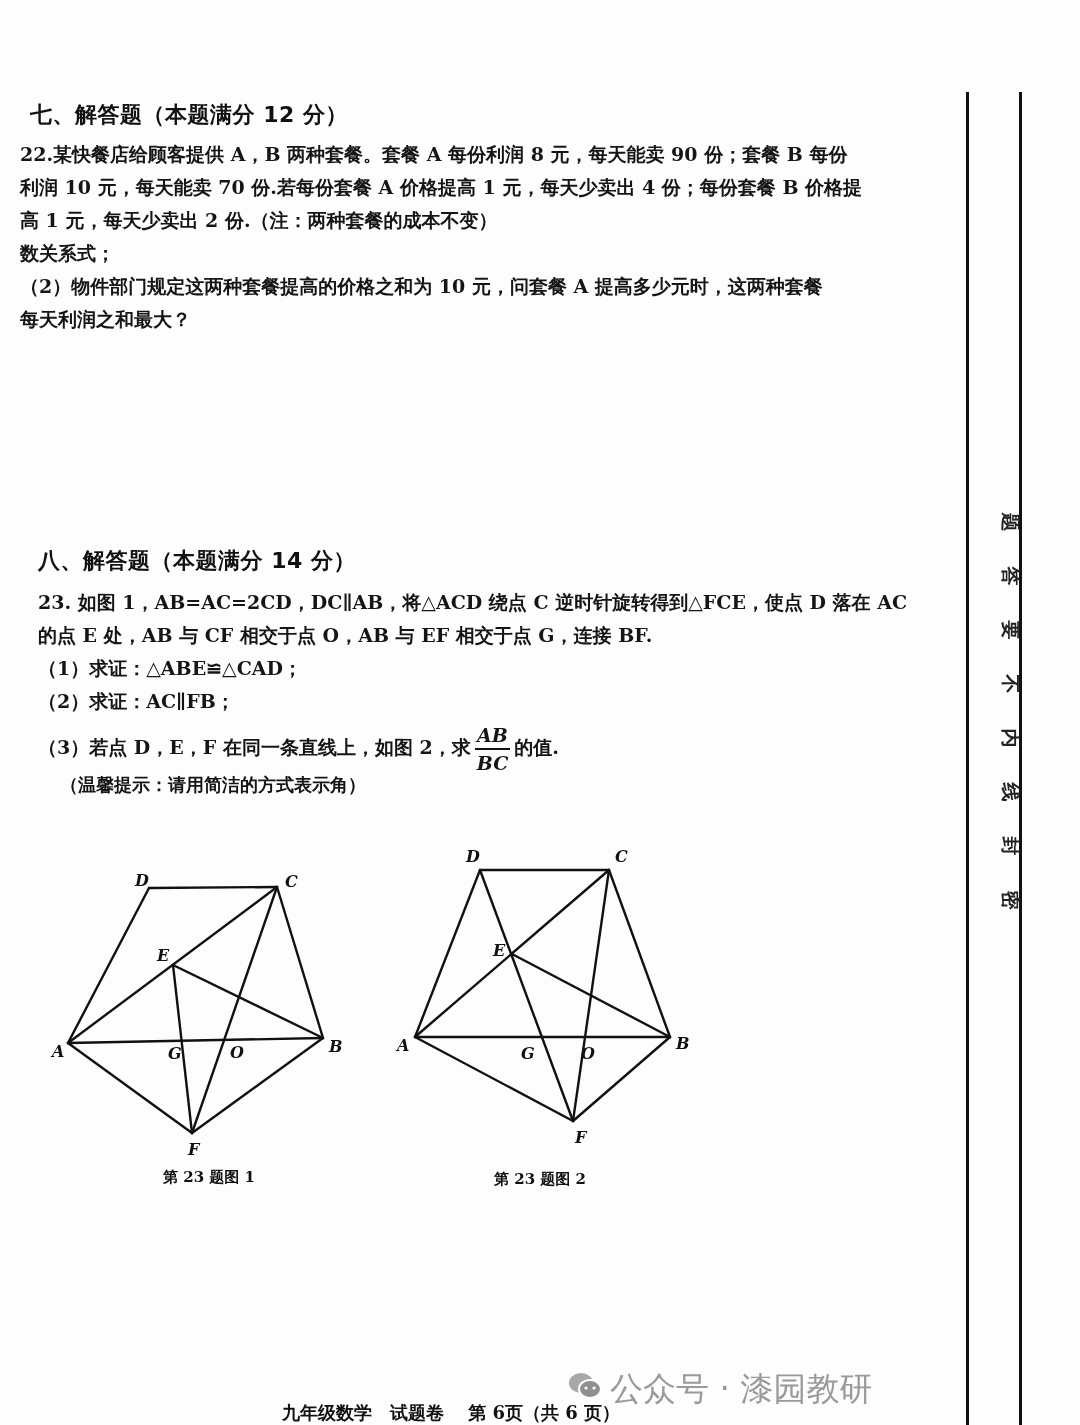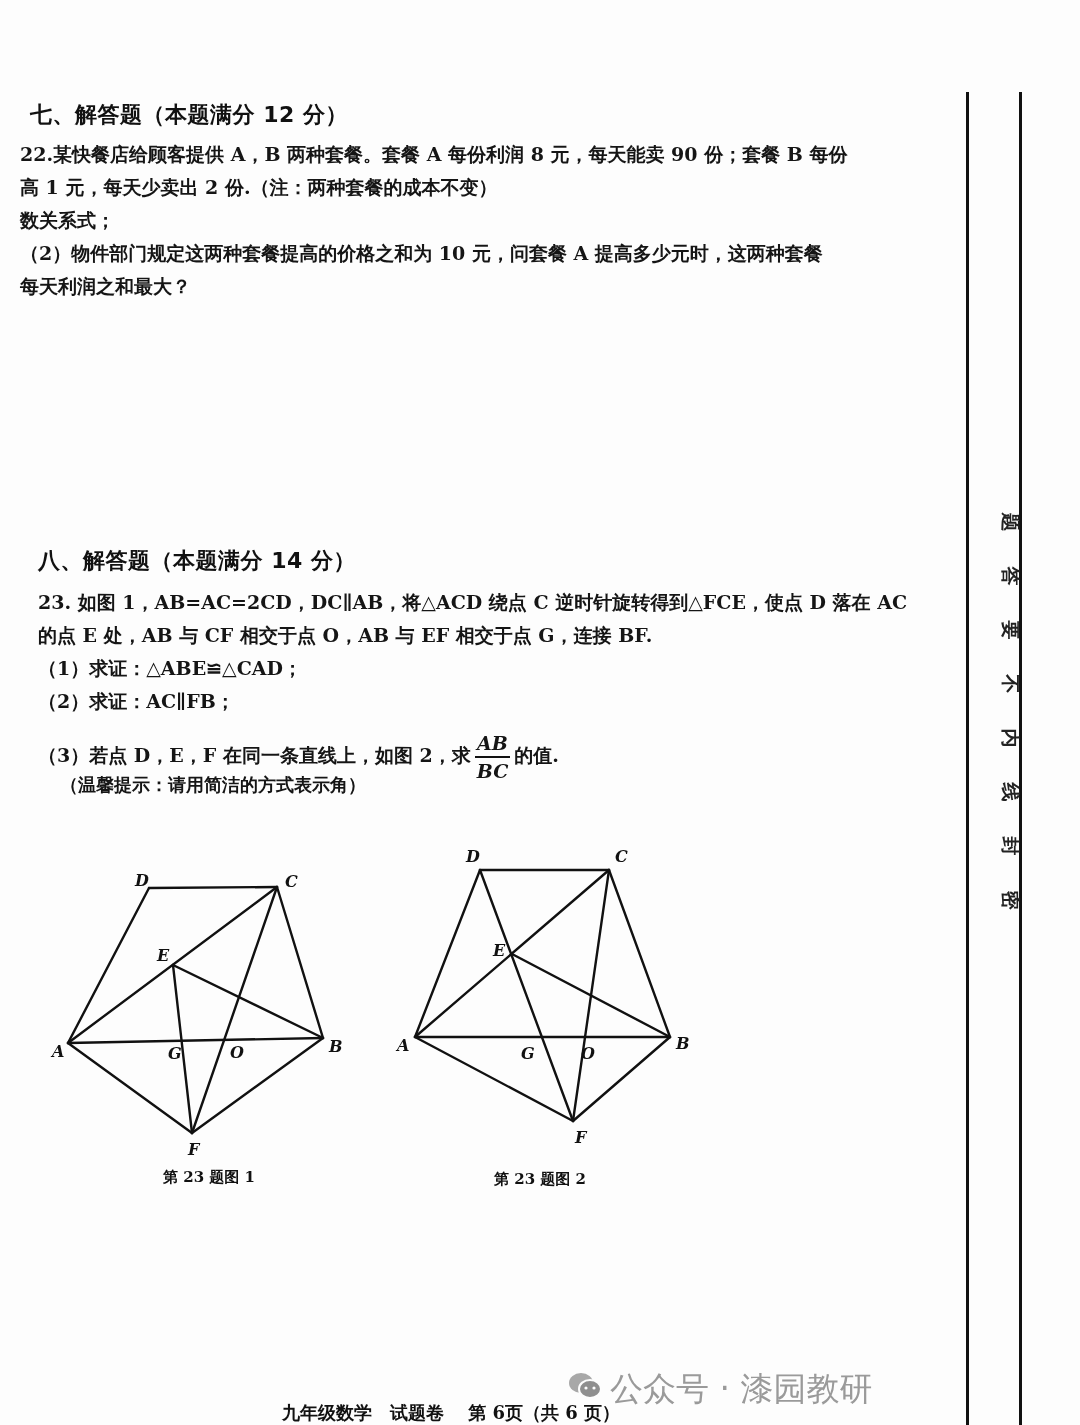--- a/index.html
+++ b/index.html
@@ -12,21 +12,21 @@
   .heading {
     font-family: "DejaVu Sans", "Liberation Sans", sans-serif;
     font-weight: bold; font-size: 22px; letter-spacing: 0.5px; white-space: nowrap;
   }
   .para {
     font-family: "DejaVu Serif", "Liberation Serif", serif;
     font-weight: bold; font-size: 19px; line-height: 33px; color: #151515;
   }
   .line { white-space: nowrap; height: 33px; }
   .it { font-style: italic; }
-  .frac { display: inline-block; vertical-align: middle; text-align: center; margin: 12px 4px; font-style: italic; line-height: 26px; }
+  .frac { display: inline-block; vertical-align: middle; text-align: center; margin: 4px 4px; font-style: italic; line-height: 26px; }
   .frac .num { display: block; border-bottom: 2px solid #111; padding: 0 2px; }
   .frac .den { display: block; padding: 0 2px; }
   .vline { position: absolute; width: 3px; background: #111; }
   .vtext {
     position: absolute; left: 983px; top: 495px; width: 24px;
     font-family: "DejaVu Sans", "Liberation Sans", sans-serif;
     font-weight: bold; font-size: 19px; color: #222;
     display: flex; flex-direction: column; align-items: center;
   }
   .vtext span { display: block; height: 54px; line-height: 24px; transform: rotate(90deg); }
@@ -42,20 +42,21 @@
   }
   svg text { font-family: "DejaVu Serif", "Liberation Serif", serif; font-style: italic; font-weight: bold; font-size: 16px; fill: #111; }
 </style>
 </head>
 <body>
 
 <div class="abs heading" style="left:30px; top:100px;">七、解答题（本题满分 12 分）</div>
 
 <div class="abs para" style="left:20px; top:138px; width:910px;">
   <div class="line">22.某快餐店给顾客提供 A，B 两种套餐。套餐 A 每份利润 8 元，每天能卖 90 份；套餐 B 每份</div>
+  <div class="line">利润 10 元，每天能卖 70 份.若每份套餐 A 价格提高 1 元，每天少卖出 4 份；每份套餐 B 价格提</div>
   <div class="line">高 1 元，每天少卖出 2 份.（注：两种套餐的成本不变）</div>
   <div class="line">数关系式；</div>
   <div class="line">（2）物件部门规定这两种套餐提高的价格之和为 10 元，问套餐 A 提高多少元时，这两种套餐</div>
   <div class="line">每天利润之和最大？</div>
 </div>
 
 <div class="abs heading" style="left:38px; top:546px;">八、解答题（本题满分 14 分）</div>
 
 <div class="abs para" style="left:38px; top:586px; width:910px;">
   <div class="line">23. 如图 1，AB=AC=2CD，DC∥AB，将△ACD 绕点 C 逆时针旋转得到△FCE，使点 D 落在 AC</div>

